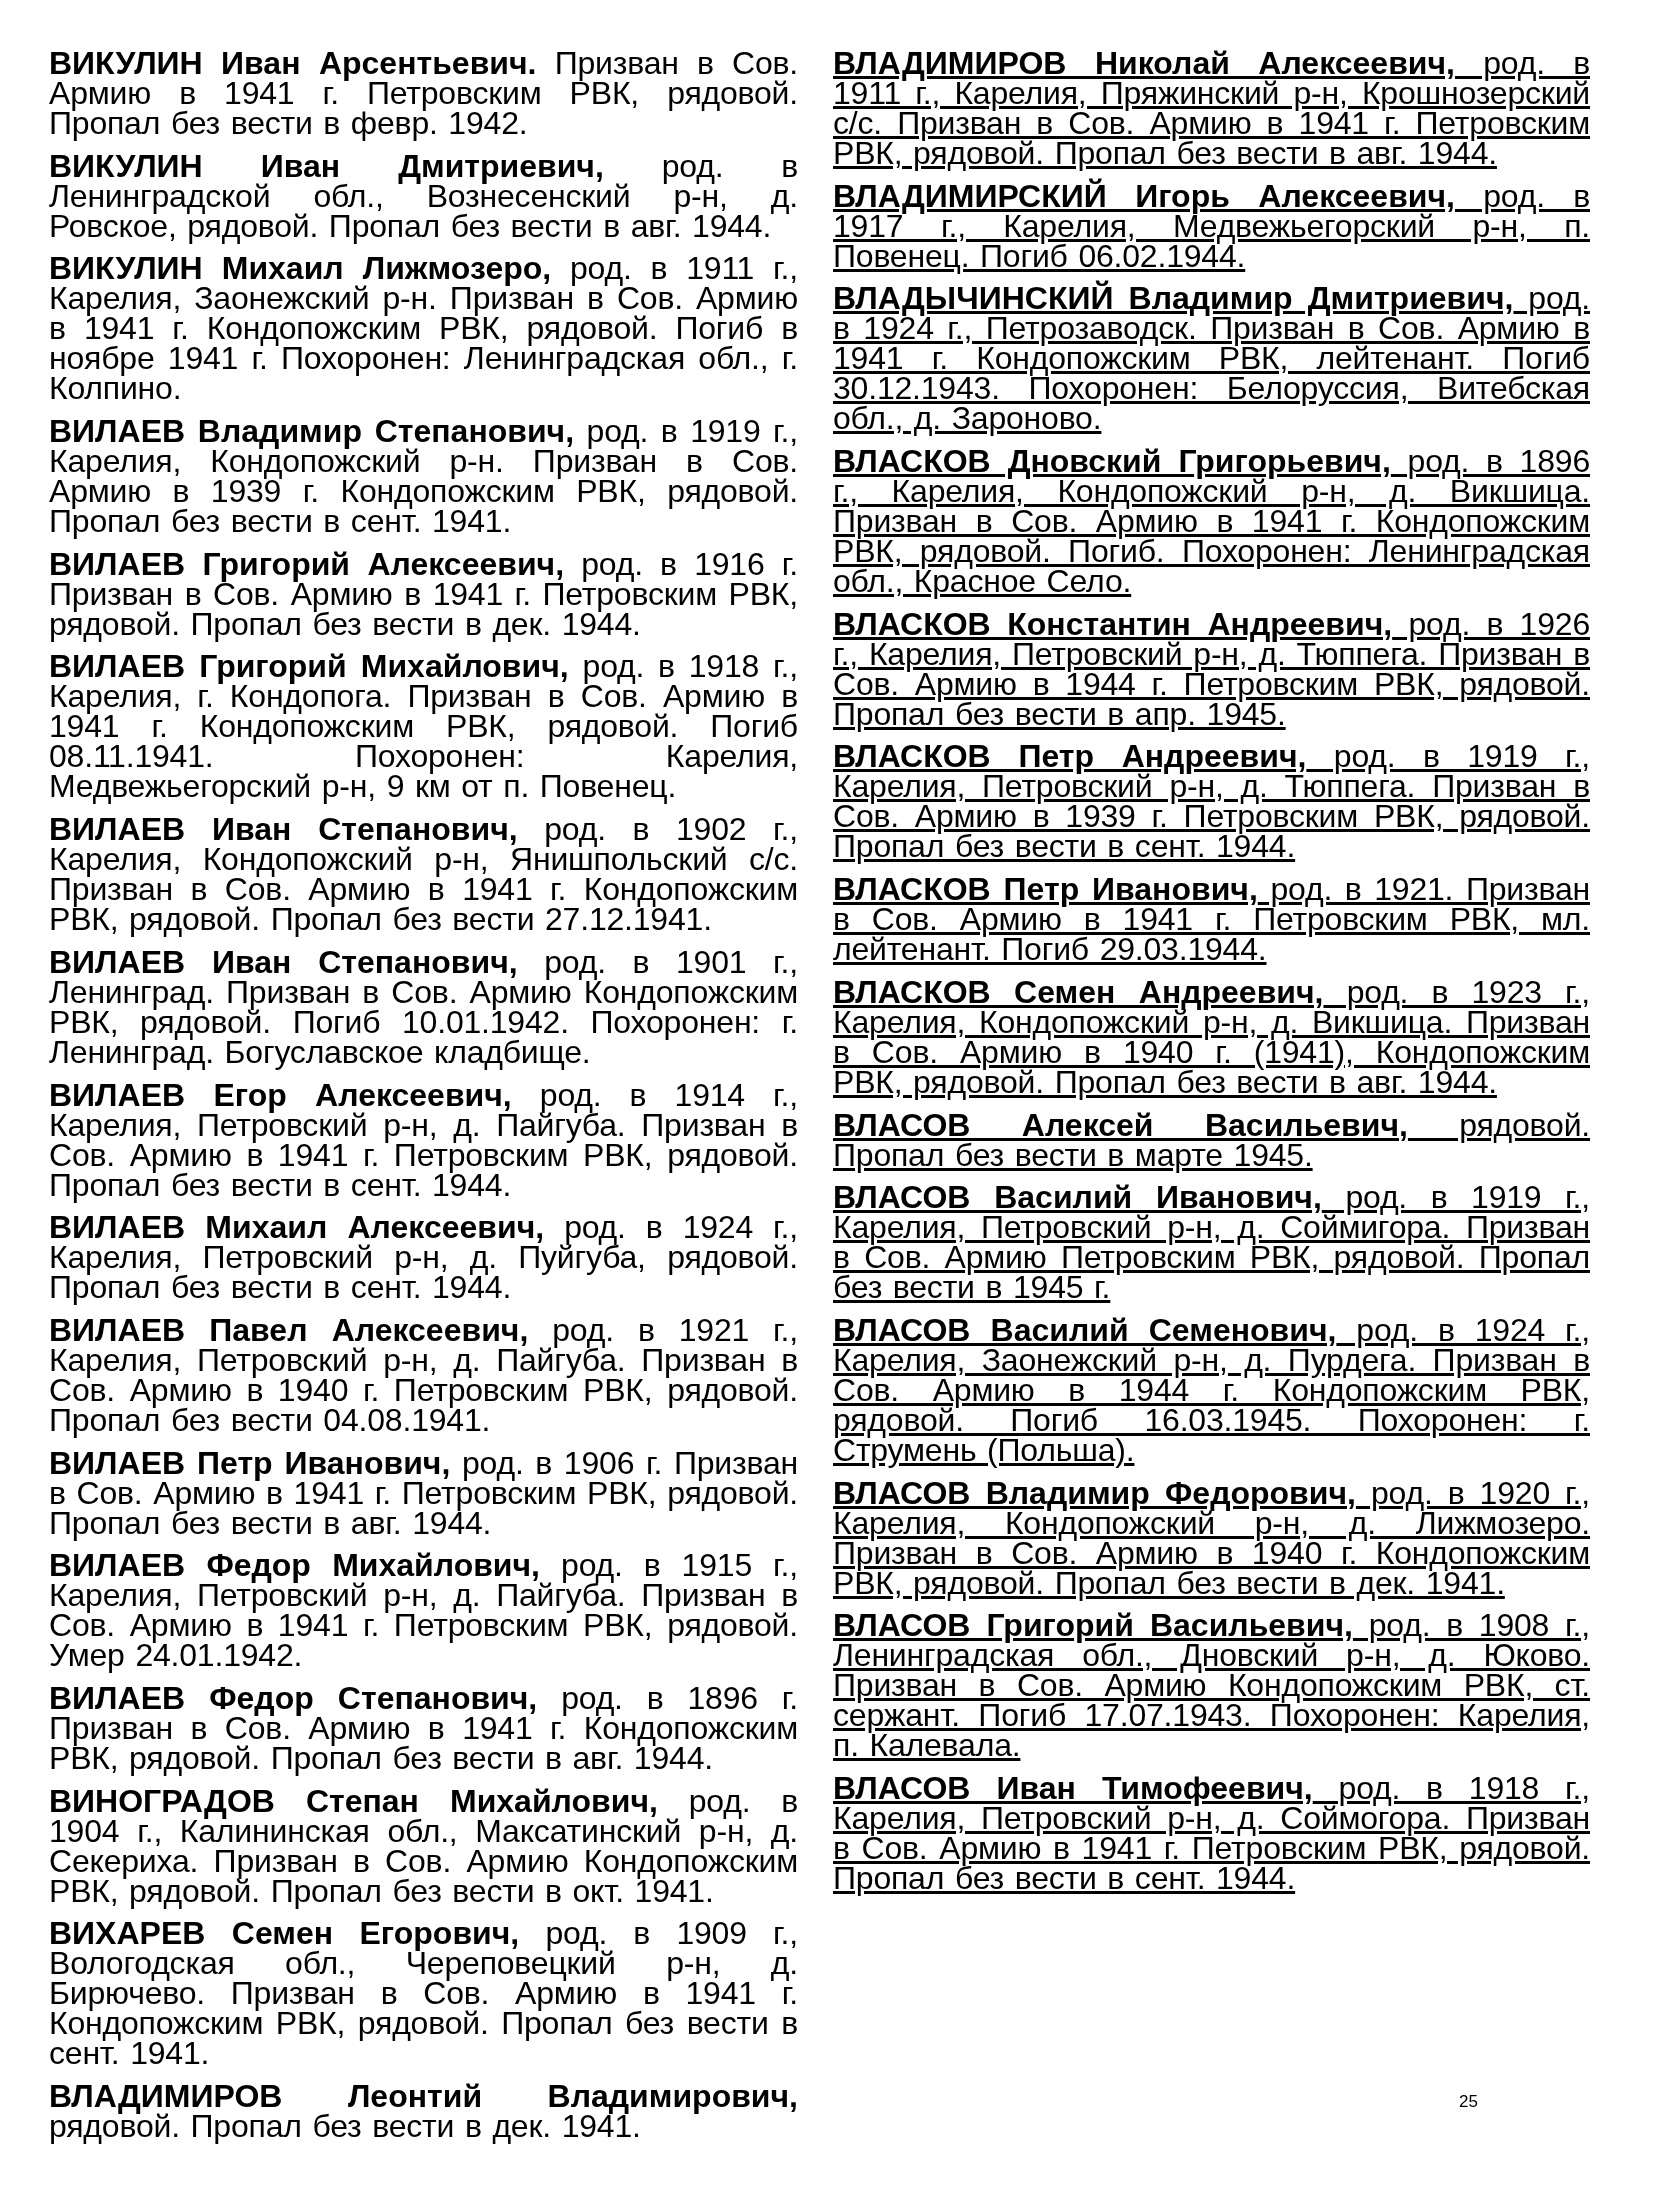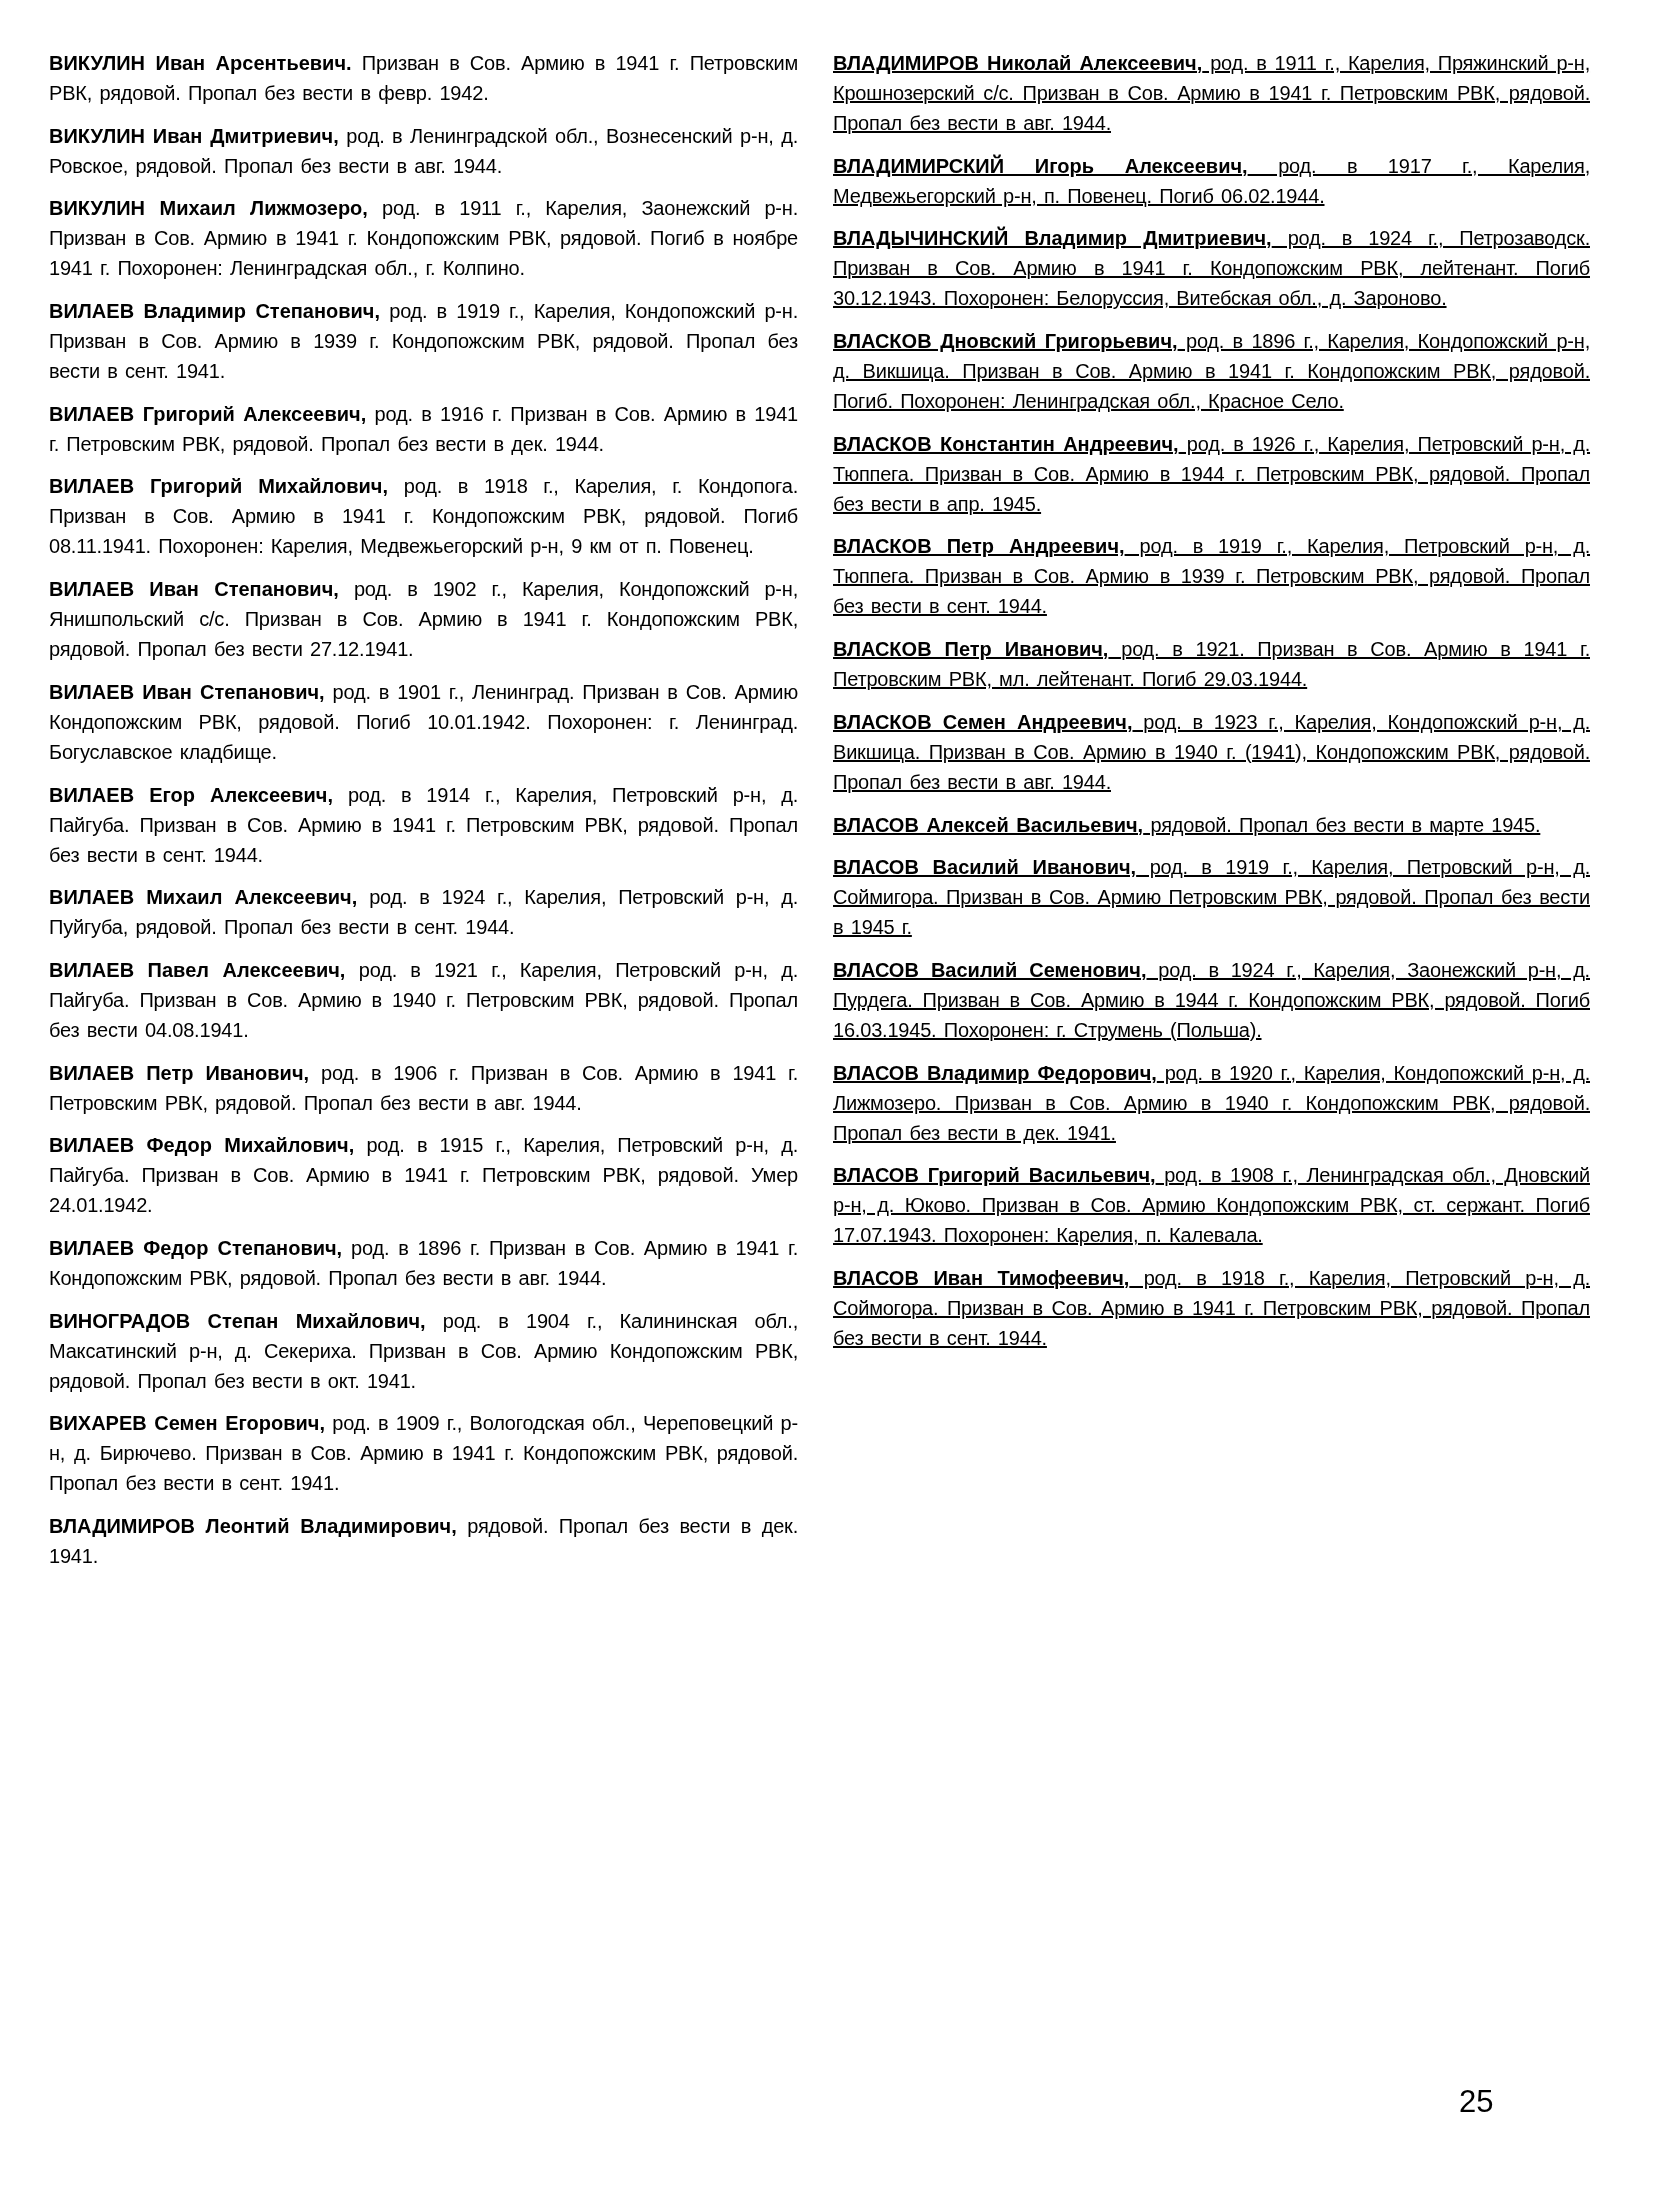--- a/index.html
+++ b/index.html
@@ -18,34 +18,34 @@
   }
   .column {
     position: absolute;
     top: 48px;
   }
   .col-left  { left: 49px;  width: 749px; }
   .col-right { left: 833px; width: 757px; text-decoration: underline; }
   .entry {
     margin: 0 0 12.7px 0;
     text-align: justify;
-    font-size: 20px;
+    font-size: 32px;
     line-height: 30px;
     letter-spacing: -0.2px;
     word-spacing: 2px;
   }
   .entry b {
     font-weight: 700;
     letter-spacing: 0;
   }
   .page-number {
     position: absolute;
     top: 2087px;
     left: 1459px;
-    font-size: 31px;
+    font-size: 17px;
     line-height: 29px;
   }
 </style>
 </head>
 <body>
 
 <div class="page">
   <div class="column col-left">
       <p class="entry"><b>ВИКУЛИН Иван Арсентьевич.</b><span> Призван в Сов. Армию в 1941 г. Петровским РВК, рядовой. Пропал без вести в февр. 1942.</span></p>
       <p class="entry"><b>ВИКУЛИН Иван Дмитриевич,</b><span> род. в Ленинградской обл., Вознесенский р-н, д. Ровское, рядовой. Пропал без вести в авг. 1944.</span></p>

